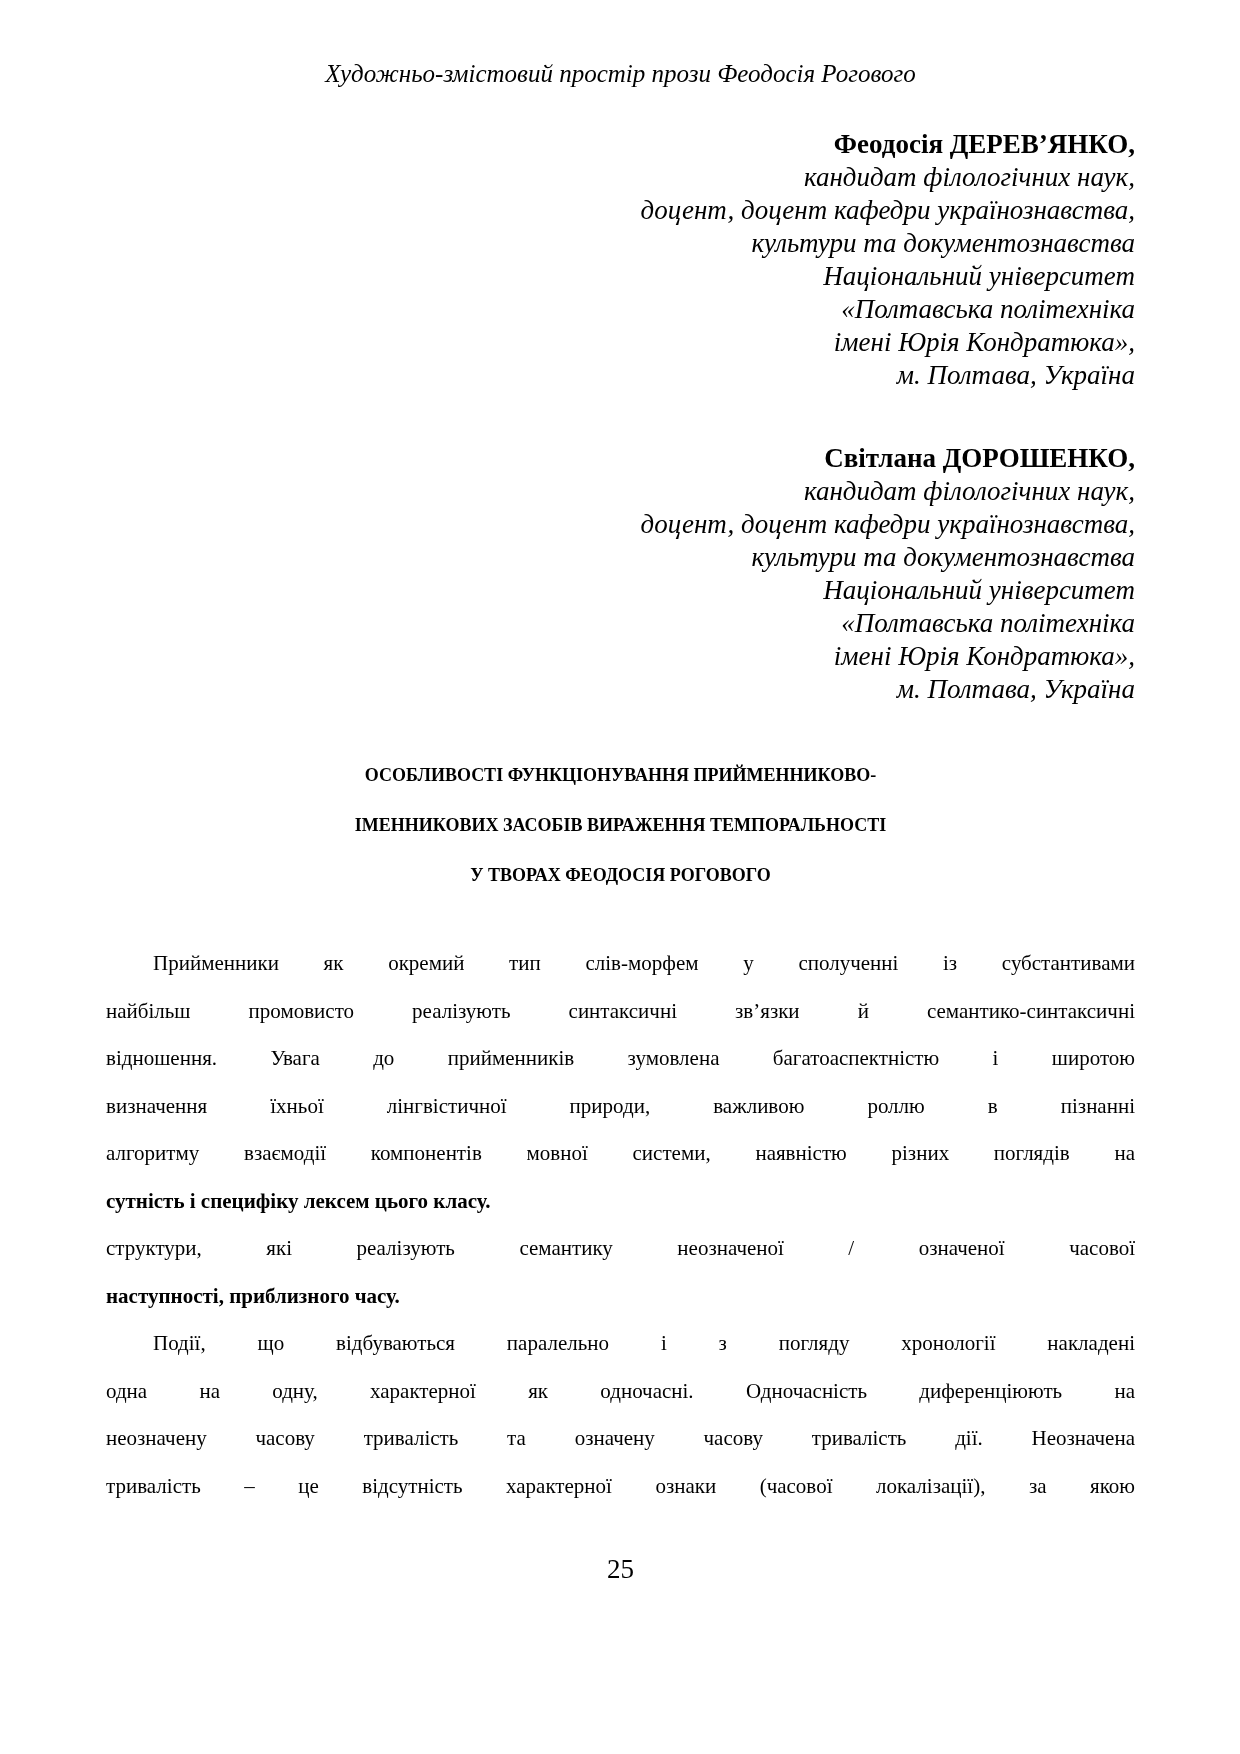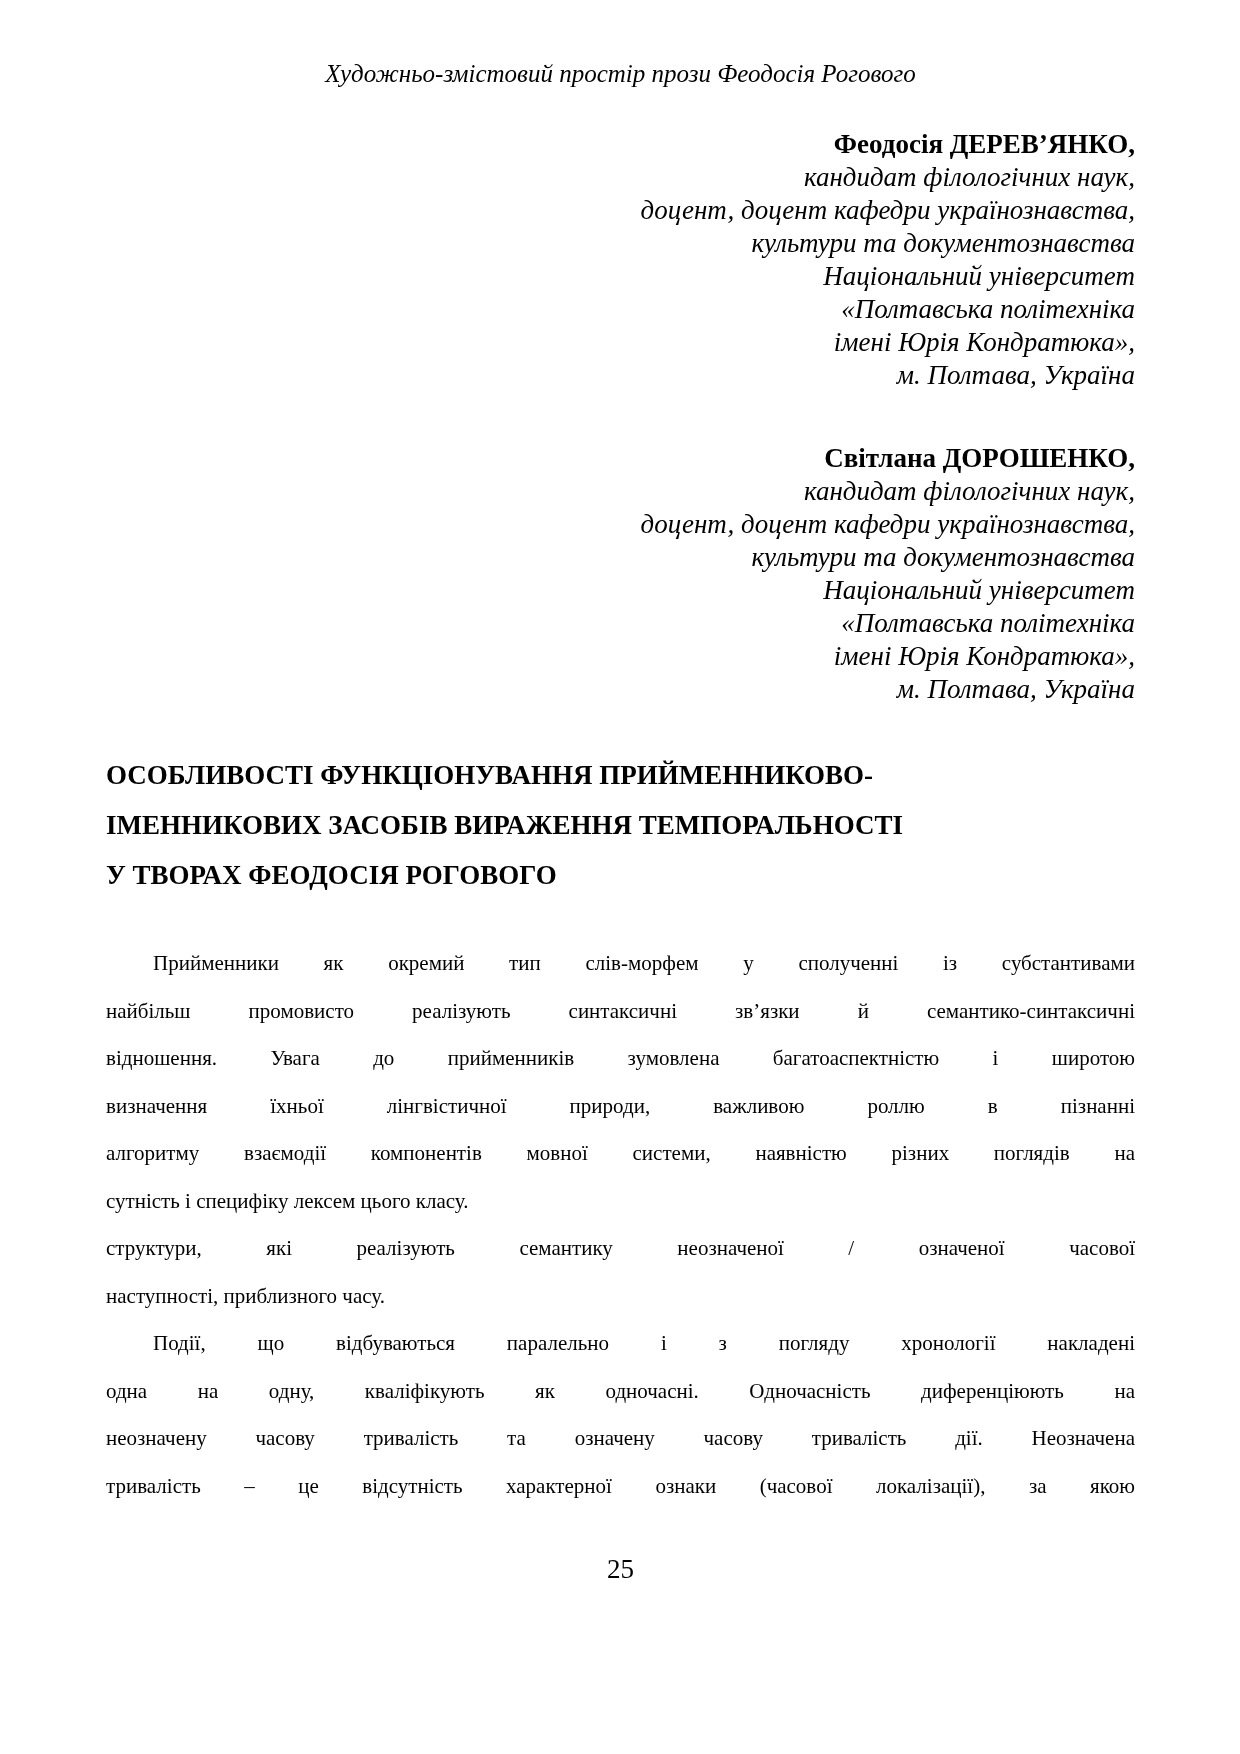--- a/index.html
+++ b/index.html
@@ -26,39 +26,41 @@
     text-align: right;
     font-size: 27px;
     line-height: 33px;
   }
   .author-block.first-author { margin-top: 38px; }
   .author-block.second-author { margin-top: 50px; }
   .author-name { font-weight: bold; }
   .author-line { font-style: italic; }
   .article-title {
     margin-top: 44px;
+    text-align: center;
     font-weight: bold;
-    font-size: 27px;
+    font-size: 18px;
     line-height: 50px;
     font-family: Liberation Serif, serif;
   }
   .article-body {
     margin-top: 40px;
     font-size: 21px;
     line-height: 47.5px;
   }
   .para { margin: 0; }
   .body-line {
     text-align: justify;
     text-align-last: justify;
   }
   .body-line.first-line { text-indent: 47px; }
   .body-line.para-end {
     text-align: center;
     text-align-last: left;
+    font-weight: bold;
   }
   .page-number {
     margin-top: 44px;
     text-align: center;
     font-size: 27px;
     line-height: 30px;
   }
 </style>
 </head>
 <body>
@@ -106,21 +108,21 @@
       <div class="body-line para-end">сутність і специфіку лексем цього класу.</div>
     </div>
 
     <div class="para">
       <div class="body-line">структури, які реалізують семантику неозначеної / означеної часової</div>
       <div class="body-line para-end">наступності, приблизного часу.</div>
     </div>
 
     <div class="para">
       <div class="body-line first-line">Події, що відбуваються паралельно і з погляду хронології накладені</div>
-      <div class="body-line">одна на одну, кваліфікують як одночасні. Одночасність диференціюють на</div>
+      <div class="body-line">одна на одну, характерної як одночасні. Одночасність диференціюють на</div>
       <div class="body-line">неозначену часову тривалість та означену часову тривалість дії. Неозначена</div>
       <div class="body-line">тривалість – це відсутність характерної ознаки (часової локалізації), за якою</div>
     </div>
 
   </div>
 
   <div class="page-number">25</div>
 
 </div>
 

